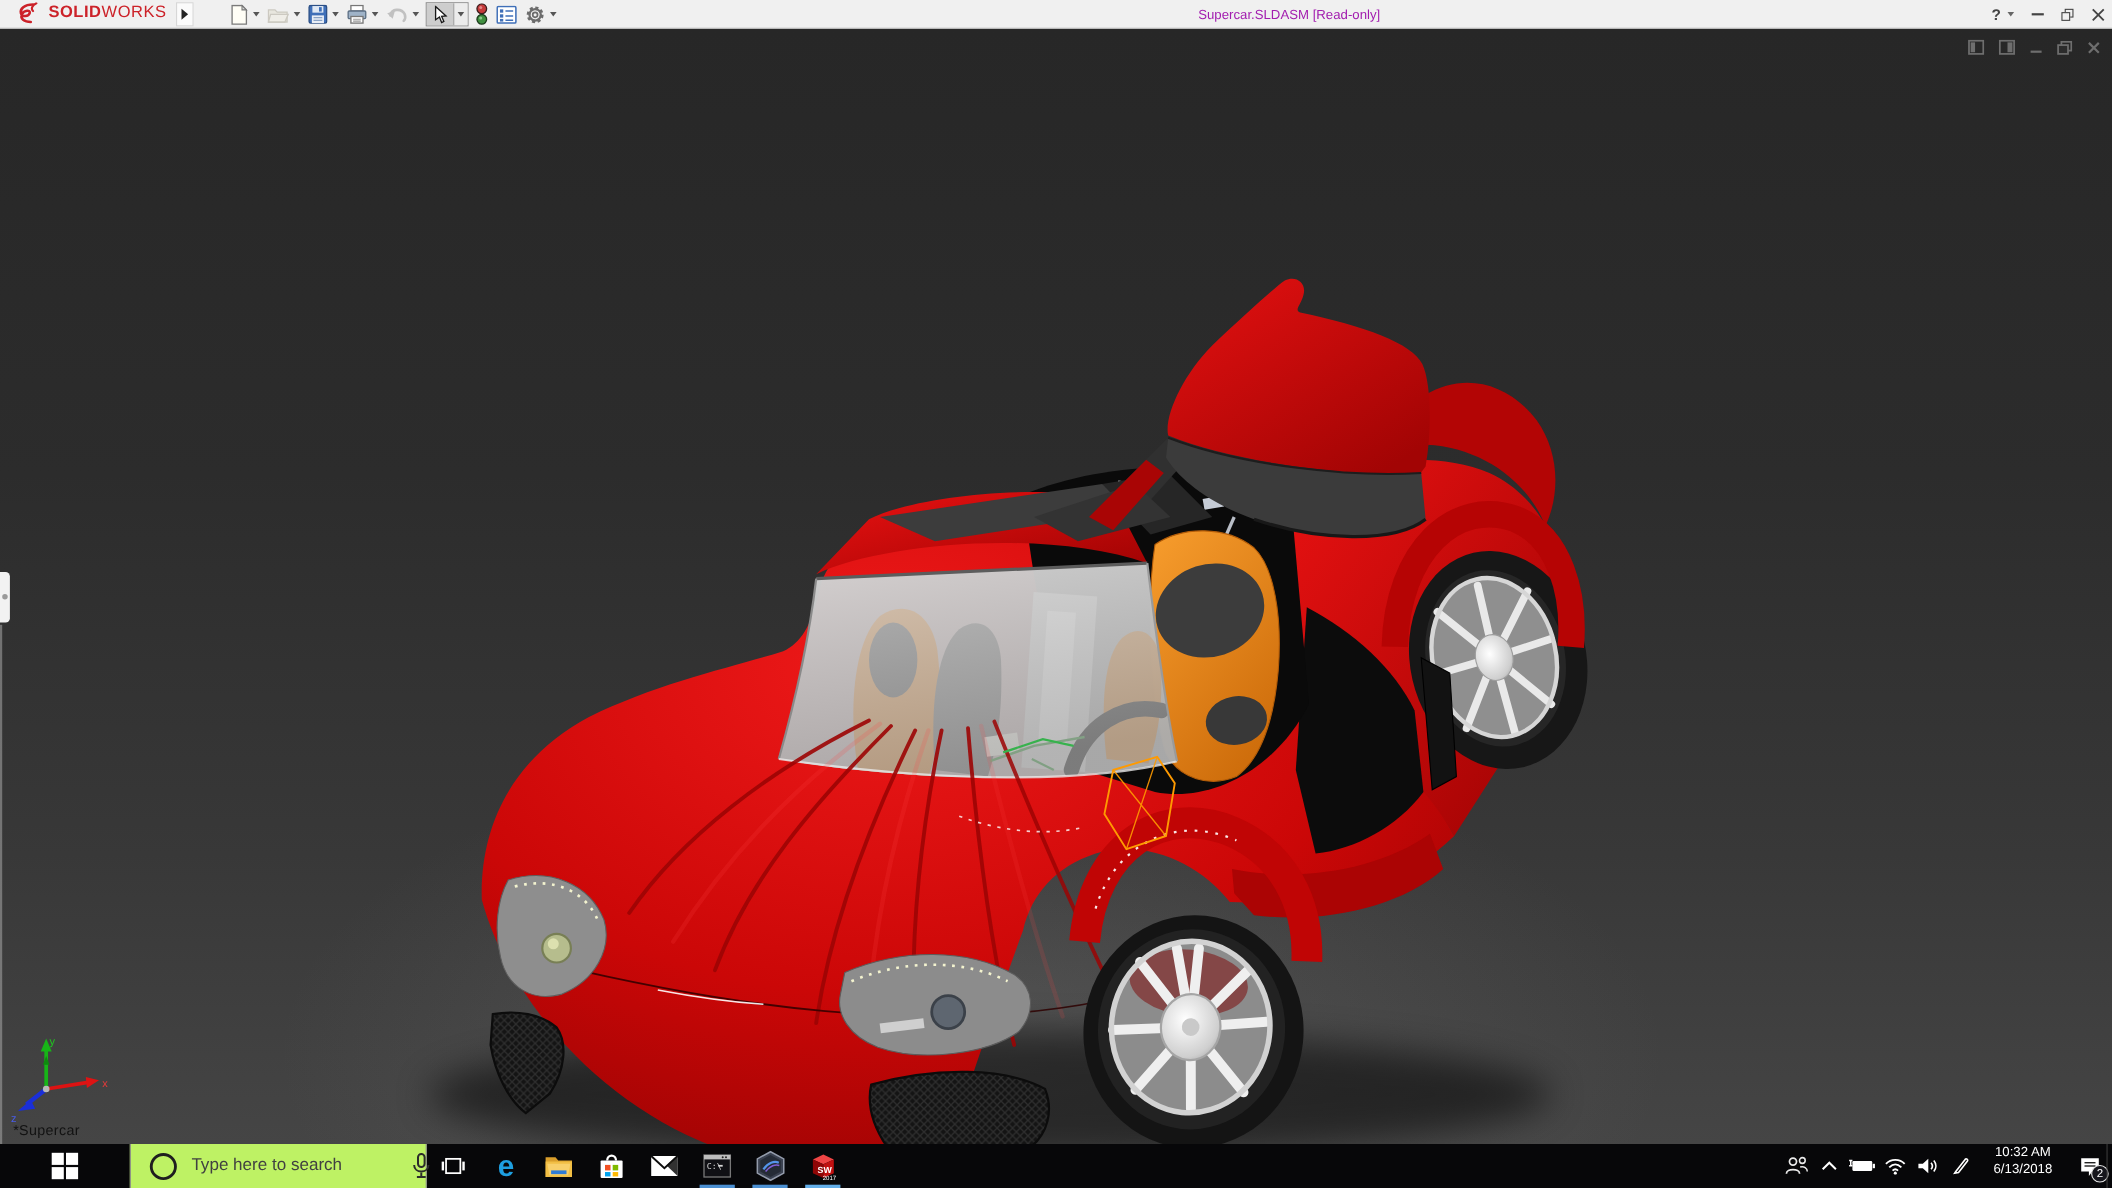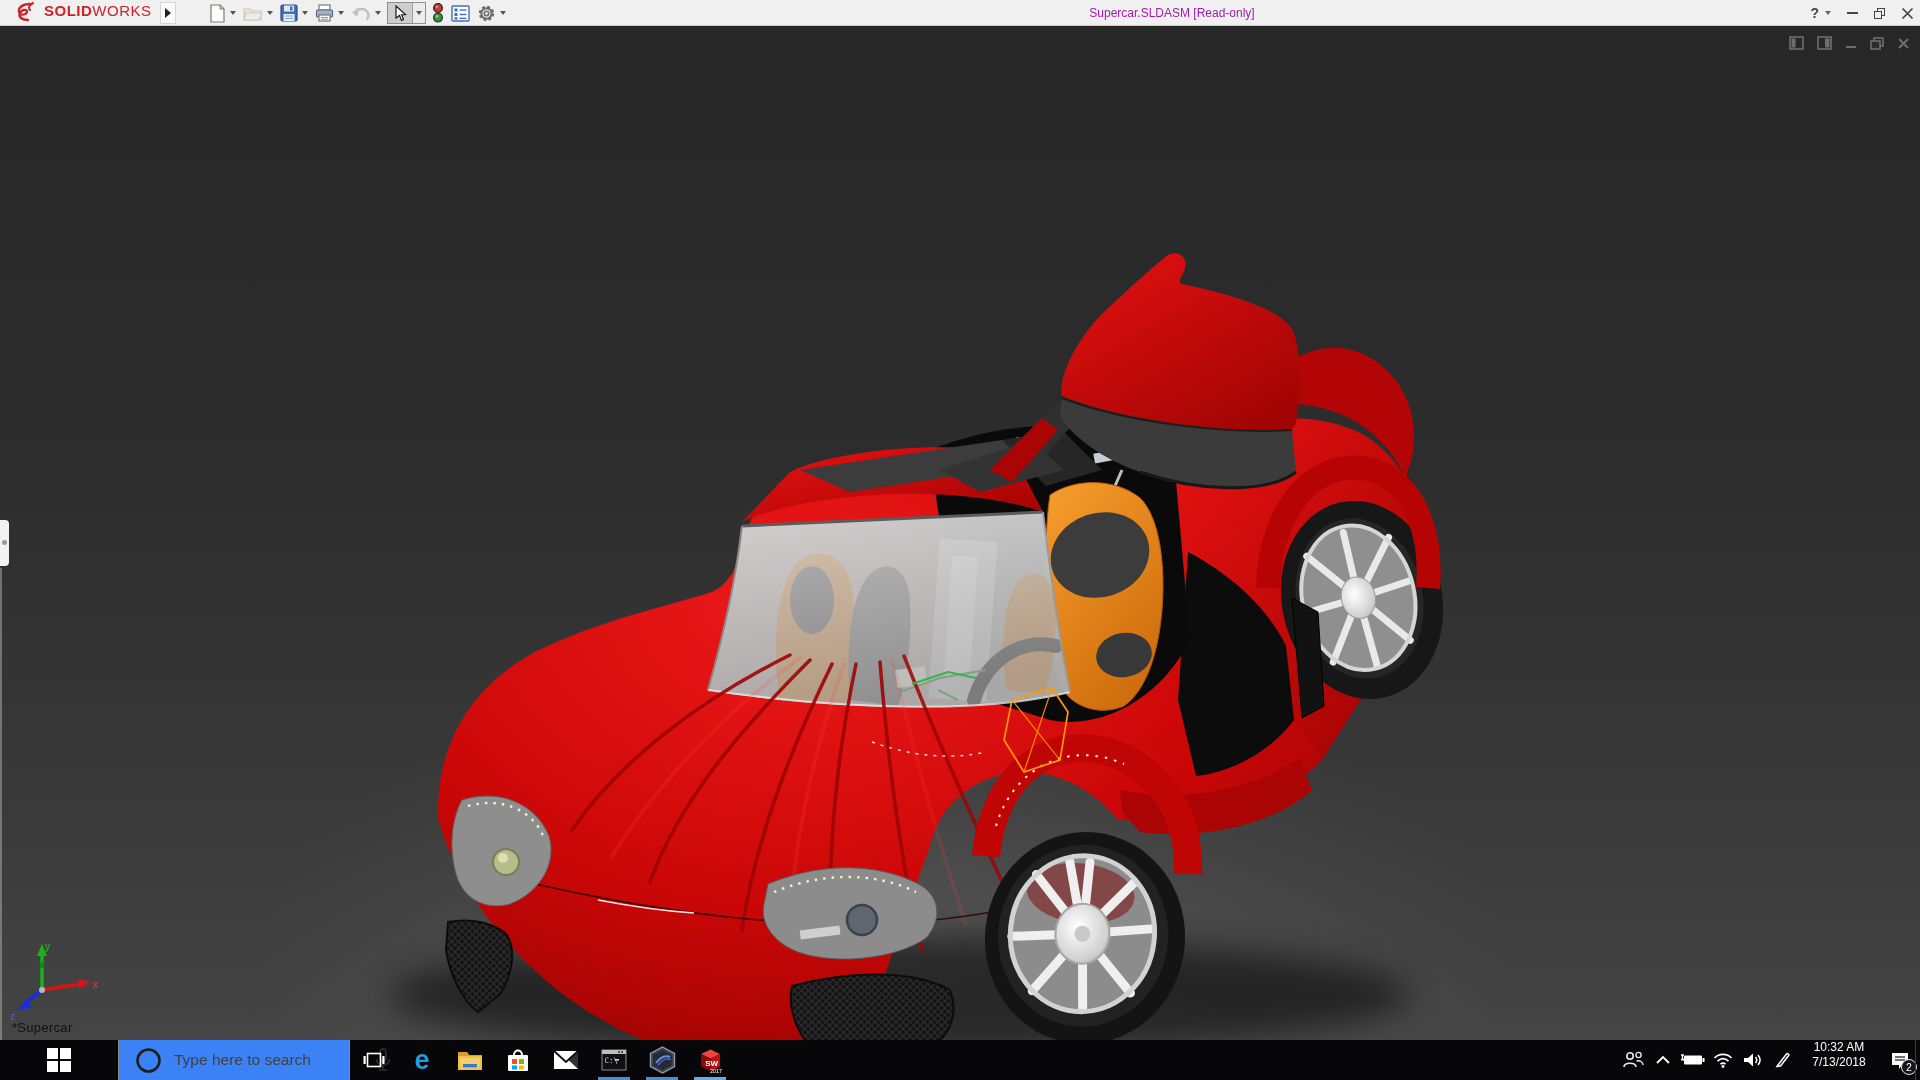--- a/index.html
+++ b/index.html
@@ -47,21 +47,21 @@
   .left-tab .dot { position:absolute; left:2px; top:20px; width:5px; height:5px; border-radius:50%; background:#9a9a9a; }
   .left-line { position:absolute; left:0; top:542px; width:2px; height:472px; background:#a8a8a8; opacity:.55; z-index:4; }
   .orient-label { position:absolute; left:12px; top:994px; font-size:13px; color:#121212; z-index:4; letter-spacing:.3px; }
   .triad { position:absolute; left:8px; top:912px; z-index:4; }
   .model-svg { position:absolute; left:0; top:-26px; width:1920px; height:1080px; }
 
   
   .taskbar { position:absolute; left:0; top:1040px; width:1920px; height:40px; background:#070709; z-index:40;
              display:flex; align-items:center; }
   .start-btn { width:118px; height:40px; display:flex; align-items:center; justify-content:center; }
-  .search-box { width:232px; height:40px; background:#3b82f6; display:flex; align-items:center; border:1px solid #8a8a8a; border-bottom:none; border-top:none; }
+  .search-box { width:270px; height:40px; background:#bef264; display:flex; align-items:center; border:1px solid #8a8a8a; border-bottom:none; border-top:none; }
   .search-ring { margin-left:16px; flex:0 0 auto; }
   .search-input { flex:1; height:36px; border:none; outline:none; background:transparent;
                   font-size:15.5px; color:#333; padding-left:12px; font-family:"Liberation Sans",sans-serif; }
   .search-input::placeholder { color:#414141; opacity:1; }
   .mic { margin-right:10px; flex:0 0 auto; }
   .tb-icons { display:flex; align-items:center; height:40px; }
   .tb-btn { position:relative; width:48px; height:40px; display:flex; align-items:center; justify-content:center; }
   .run-line { position:absolute; left:8px; bottom:0; width:32px; height:3px; background:#4b8fd1; }
   .run-line.active { background:#63aee8; }
   .edge-e { font-size:27px; font-weight:700; color:#1e9fe0; line-height:1; }
@@ -538,21 +538,21 @@
         </svg>
       </div>
       <div class="tray-ic">
         <svg width="18" height="18" viewBox="0 0 18 18">
           <path d="M4 14 L12.5 3 C13.5 1.8 15.5 3.2 14.6 4.5 L6.5 15 L3 15.5 Z" fill="none" stroke="#fff" stroke-width="1.5"></path>
           <path d="M3 15.5 L4 14 L6.5 15 Z" fill="#fff"></path>
         </svg>
       </div>
       <div class="clock">
         <div>10:32 AM</div>
-        <div>7/13/2018</div>
+        <div>6/13/2018</div>
       </div>
       <div class="notif">
         <svg width="20" height="19" viewBox="0 0 20 19">
           <path d="M2 2 h16 v12 h-6 l-3 4 l0 -4 h-7 Z" fill="#fff"></path>
           <line x1="5" y1="6" x2="15" y2="6" stroke="#222" stroke-width="1.3"></line>
           <line x1="5" y1="9" x2="15" y2="9" stroke="#222" stroke-width="1.3"></line>
         </svg>
         <span class="badge">2</span>
       </div>
       <div class="show-desktop"></div>

